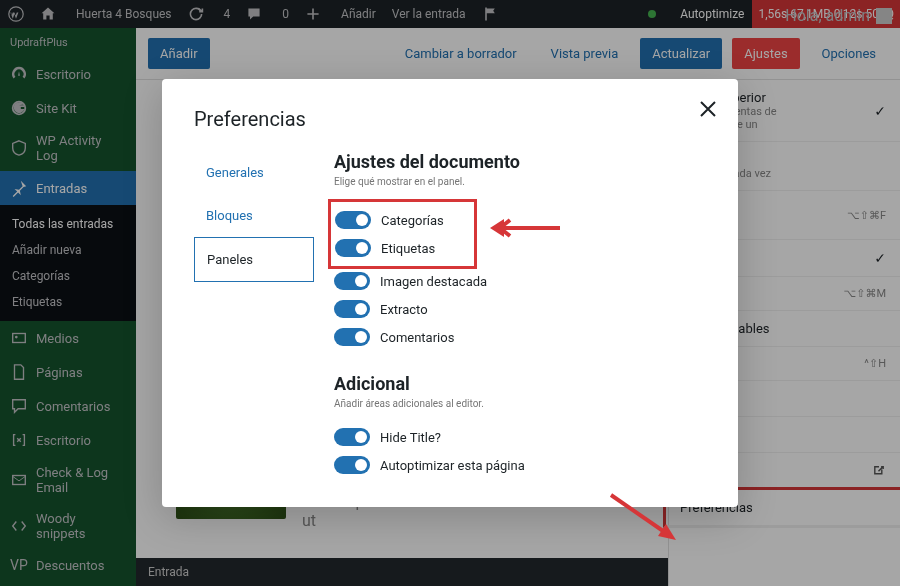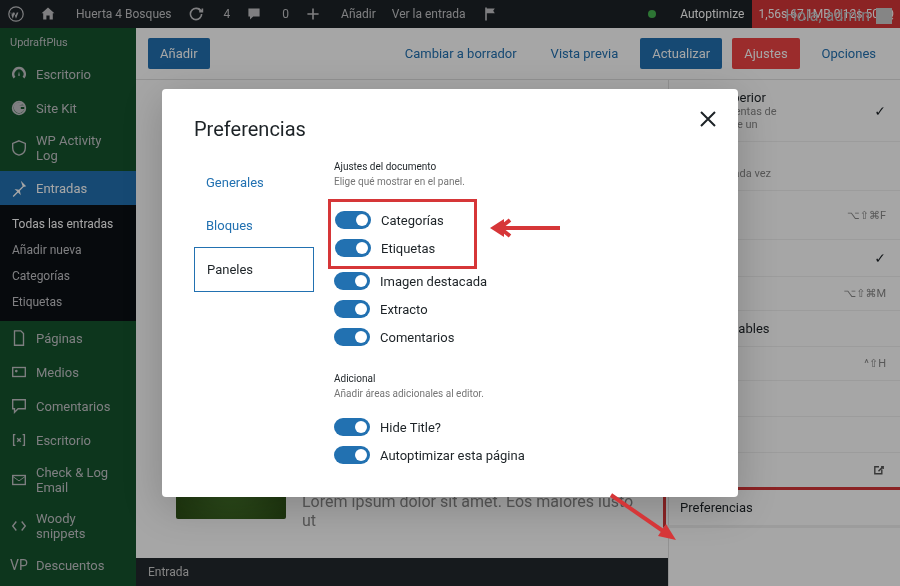--- a/index.html
+++ b/index.html
@@ -41,21 +41,21 @@
 
 .ov{position:absolute;inset:0;background:rgba(0,0,0,.35);display:flex;align-items:center;justify-content:center;z-index:50}
 .modal{width:576px;background:#fff;border-radius:4px;box-shadow:0 10px 40px rgba(0,0,0,.2);padding:28px 32px;position:relative}
 .modal h2{font-size:20px;font-weight:400;margin-bottom:20px}
 .close{position:absolute;top:18px;right:18px;width:24px;height:24px;cursor:pointer}
 .mcols{display:flex;gap:8px}
 .mnav{width:120px}
 .mnav .mt{padding:14px 12px;cursor:pointer;font-size:13px;color:#2271b1}
 .mnav .mt.sel{border:1.5px solid #2271b1;color:#1d2327}
 .mbody{flex:1;padding-left:12px}
-.sect h3{font-size:10px;font-weight:400;margin-bottom:4px}
+.sect h3{font-size:18px;font-weight:700;margin-bottom:4px}
 .sect p{font-size:10px;color:#757575;margin-bottom:14px}
 .tg{display:flex;align-items:center;gap:10px;padding:5px 0;font-size:13px}
 .sw{width:36px;height:18px;border-radius:9px;background:#2271b1;position:relative;cursor:pointer;flex-shrink:0}
 .sw::after{content:"";position:absolute;width:12px;height:12px;background:#fff;border-radius:50%;top:3px;right:3px}
 .redbox{border:3px solid #d63638;padding:2px 6px;margin:-2px -6px}
 .arrow{position:absolute;z-index:60}
 .arrow svg{fill:#d63638}
 .sect+.sect{margin-top:22px}
 </style>
 </head>
@@ -138,30 +138,30 @@
       <span>Entradas</span>
     </div>
  <div class="sub">
   <div class="s a">Todas las entradas</div>
   <div class="s">Añadir nueva</div>
   <div class="s">Categorías</div>
   <div class="s">Etiquetas</div>
  </div>
  <div class="it">
       <svg viewBox="0 0 20 20">
-        <path d="M5 2h7l3 3v13H5z" fill="none" stroke="#c3c4c7" stroke-width="1.5"></path>
-      </svg>
-      <span>Páginas</span>
-    </div>
- <div class="it">
-      <svg viewBox="0 0 20 20">
         <rect x="3" y="5" width="14" height="10" fill="none" stroke="#c3c4c7" stroke-width="1.5"></rect>
         <circle cx="7" cy="9" r="1.5"></circle>
       </svg>
       <span>Medios</span>
+    </div>
+ <div class="it">
+      <svg viewBox="0 0 20 20">
+        <path d="M5 2h7l3 3v13H5z" fill="none" stroke="#c3c4c7" stroke-width="1.5"></path>
+      </svg>
+      <span>Páginas</span>
     </div>
  <div class="it">
       <svg viewBox="0 0 20 20">
         <path d="M3 3h14v10H9l-4 4v-4H3z" fill="none" stroke="#c3c4c7" stroke-width="1.5"></path>
       </svg>
       <span>Comentarios</span>
     </div>
  <div class="it">
       <svg viewBox="0 0 20 20">
         <path d="M6 4H4v12h2M14 4h2v12h-2M8 8l4 4M12 8l-4 4" stroke="#c3c4c7" stroke-width="1.5" fill="none"></path>

